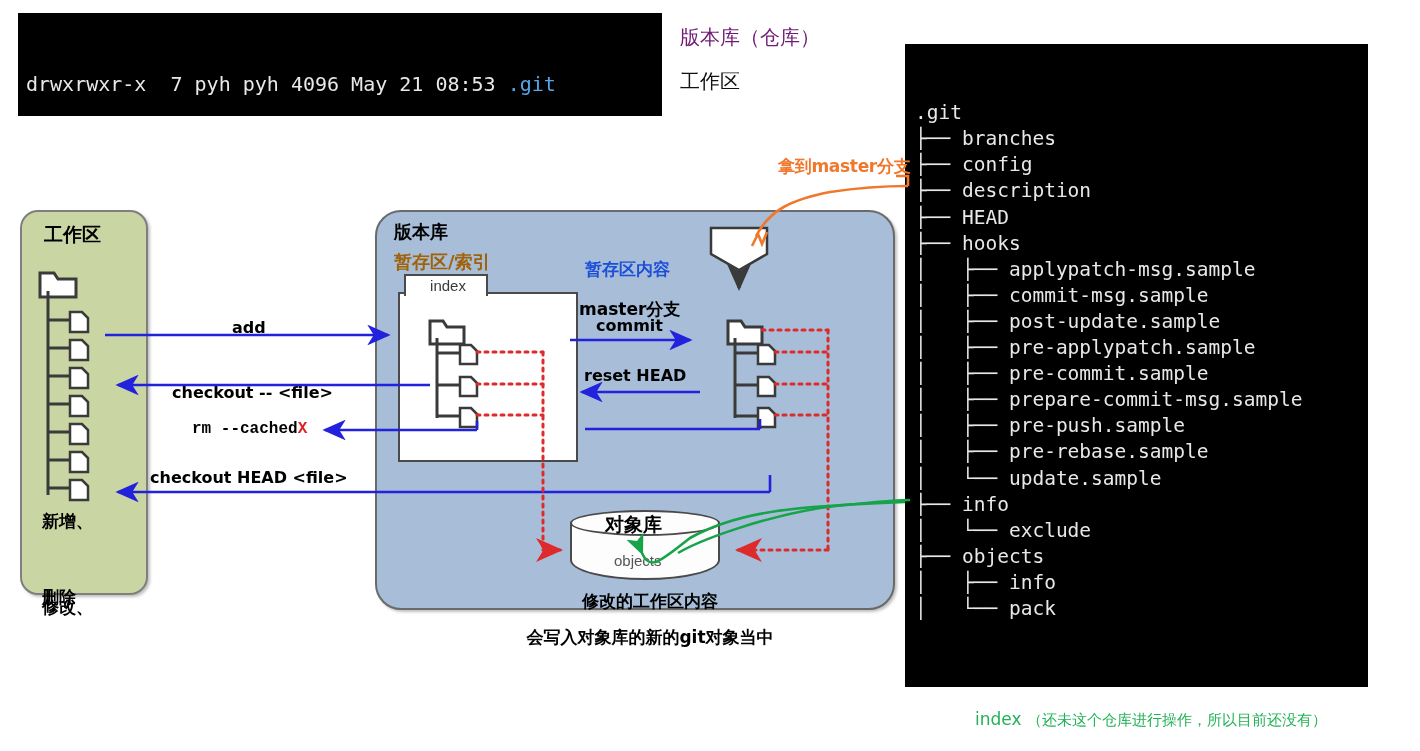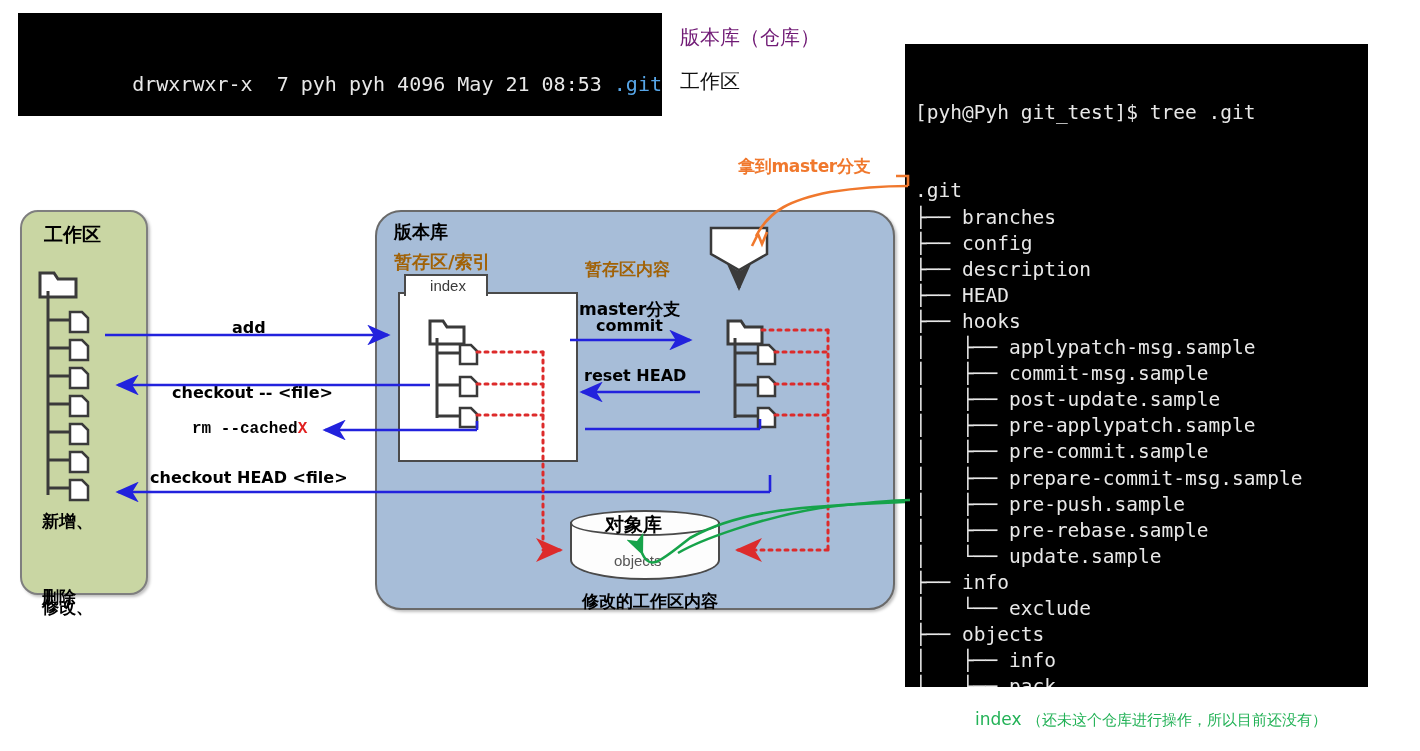--- a/index.html
+++ b/index.html
@@ -22,21 +22,20 @@
     color: #e8e8e8;
     font-family: "DejaVu Sans Mono", "Liberation Mono", monospace;
     white-space: pre;
     overflow: hidden;
   }
   #terminal-left {
     left: 18px; top: 13px; width: 644px; height: 103px;
     font-size: 20px; line-height: 26px;
     padding: 6px 0 0 8px;
     box-sizing: border-box;
-    text-align: right;
   }
   #terminal-right {
     left: 905px; top: 44px; width: 463px; height: 643px;
     font-size: 19.5px; line-height: 26.1px;
     padding: 4px 0 0 10px;
     box-sizing: border-box;
   }
   .tok-blue { color: #57a6e8; }
 
   
@@ -48,21 +47,21 @@
   }
   #caption-workspace {
     left: 680px; top: 68px;
     font-size: 20px;
     color: #111111;
     font-family: "DejaVu Sans", sans-serif;
   }
 
   
   #annotation-master {
-    left: 738px; top: 155px;
+    left: 778px; top: 155px;
     font-size: 17px;
     font-weight: bold;
     color: #f0782d;
     font-family: "DejaVu Sans", sans-serif;
     letter-spacing: -0.3px;
   }
 
   
   #annotation-index {
     left: 975px; top: 709px;
@@ -110,21 +109,21 @@
     font-size: 18px; font-weight: bold; color: #000;
     font-family: "DejaVu Sans", sans-serif;
   }
   #repo-subtitle {
     left: 394px; top: 70px;
     font-size: 18px; font-weight: bold; color: #a16207;
     font-family: "DejaVu Sans", sans-serif;
   }
   #stage-content-1 {
     left: 585px; top: 78px;
-    font-size: 17px; font-weight: bold; color: #a16207;
+    font-size: 17px; font-weight: bold; color: #1d4ed8;
     font-family: "DejaVu Sans", sans-serif;
   }
   #stage-content-2 {
     left: 528px; top: 118px;
     font-size: 17px; font-weight: bold; color: #000;
     font-family: "DejaVu Sans", sans-serif;
   }
 
   
   .folder-card {
@@ -219,21 +218,20 @@
 <div class="abs terminal" id="terminal-left">
   <div><span>drwxrwxr-x  7 pyh pyh 4096 May 21 08:53 </span><span class="tok-blue">.git</span></div>
   
   
 </div>
 
 <div class="abs" id="caption-repo">版本库（仓库）</div>
 <div class="abs" id="caption-workspace">工作区</div>
 
 <div class="abs terminal" id="terminal-right">
-  <div>[pyh@Pyh git_test]$ tree .git</div>
   <div id="tree-output"><div>.git</div><div>├── branches</div><div>├── config</div><div>├── description</div><div>├── HEAD</div><div>├── hooks</div><div>│   ├── applypatch-msg.sample</div><div>│   ├── commit-msg.sample</div><div>│   ├── post-update.sample</div><div>│   ├── pre-applypatch.sample</div><div>│   ├── pre-commit.sample</div><div>│   ├── prepare-commit-msg.sample</div><div>│   ├── pre-push.sample</div><div>│   ├── pre-rebase.sample</div><div>│   └── update.sample</div><div>├── info</div><div>│   └── exclude</div><div>├── objects</div><div>│   ├── info</div><div>│   └── pack</div></div>
 </div>
 
 <div class="abs" id="annotation-master">拿到master分支</div>
 
 <div class="abs" id="annotation-index">
   <span>index</span>
   <span class="small">（还未这个仓库进行操作，所以目前还没有）</span>
 </div>
 
@@ -260,20 +258,21 @@
 
 
   <div class="abs" id="objects-db">
     <div class="cyl-body"></div>
     <div class="cyl-top"></div>
   </div>
   <div class="abs" id="objects-db-title">对象库</div>
   <div class="abs" id="objects-db-sub">objects</div>
 
   <div class="abs obj-note" style="left:495px; top:410px; width:310px;">修改的工作区内容</div>
+  <div class="abs obj-note" style="left:445px; top:446px; width:410px;">会写入对象库的新的git对象当中</div>
 
   <div class="abs arrow-label" style="left:232px; top:138px;">add</div>
   <div class="abs arrow-label" style="left:172px; top:203px;">checkout -- &lt;file&gt;</div>
   <div class="abs arrow-label" style="left:192px; top:240px;font-family:Liberation Mono, monospace;"><span>rm --cached</span><span class="red-x">X</span></div>
   <div class="abs arrow-label" style="left:150px; top:288px;">checkout HEAD &lt;file&gt;</div>
   <div class="abs arrow-label" style="left:596px; top:136px;">commit</div>
   <div class="abs arrow-label" style="left:584px; top:186px;">reset HEAD</div>
 
   <svg class="overlay" id="diagram-svg" viewBox="0 0 905 500">
     <defs>

